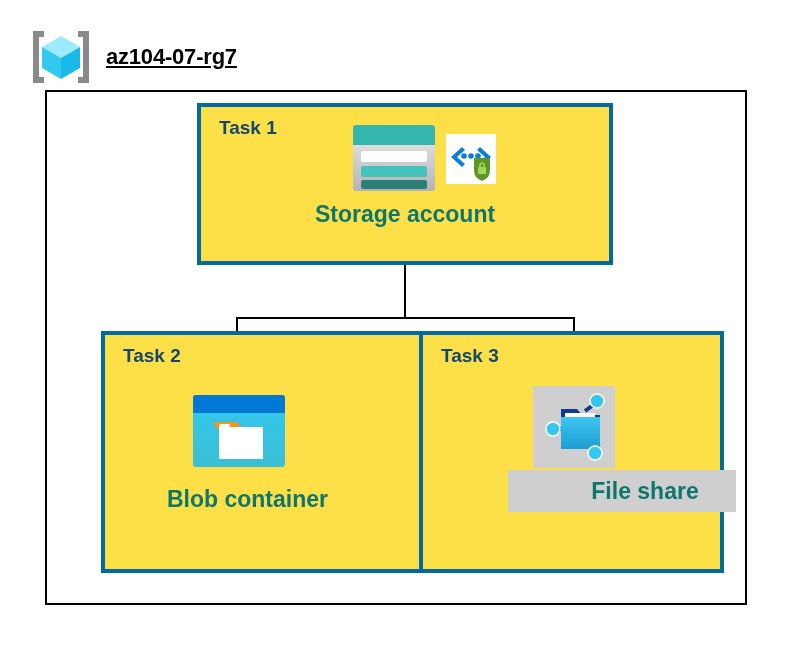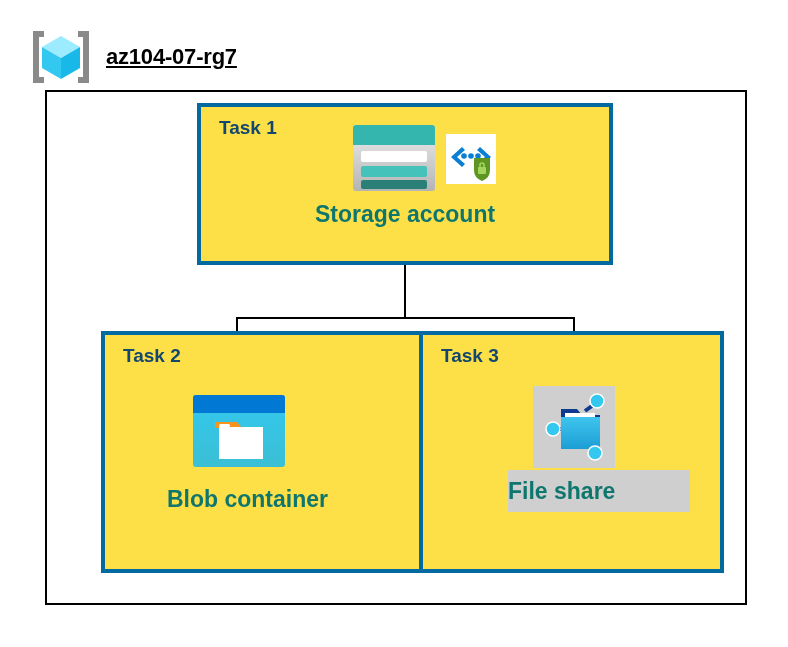--- a/index.html
+++ b/index.html
@@ -75,21 +75,21 @@
     font-weight: bold;
     color: #0f766e;
     white-space: nowrap;
     text-align: center;
   }
   #storage-label { left: 197px; top: 201px; width: 416px; }
   #blob-label    { left: 71px;  top: 486px; width: 305px; padding-left: 24px; }
   #fileshare-label {
     left: 508px; top: 470px; width: 182px; height: 42px;
     background: #cfcfcf;
-    display: flex; align-items: center; justify-content: flex-start;
+    display: flex; align-items: center; justify-content: center; padding-left: 46px;
   }
 
   
   #storage-icon   { position: absolute; left: 348px; top: 120px; width: 92px; height: 75px; }
   #securecode-icon{ position: absolute; left: 446px; top: 134px; width: 50px; height: 50px; }
   #blob-icon      { position: absolute; left: 191px; top: 393px; width: 96px; height: 76px; }
 
   #fileshare-icon-wrap {
     position: absolute; left: 533px; top: 386px; width: 82px; height: 82px;
     background: #cfcfcf;

